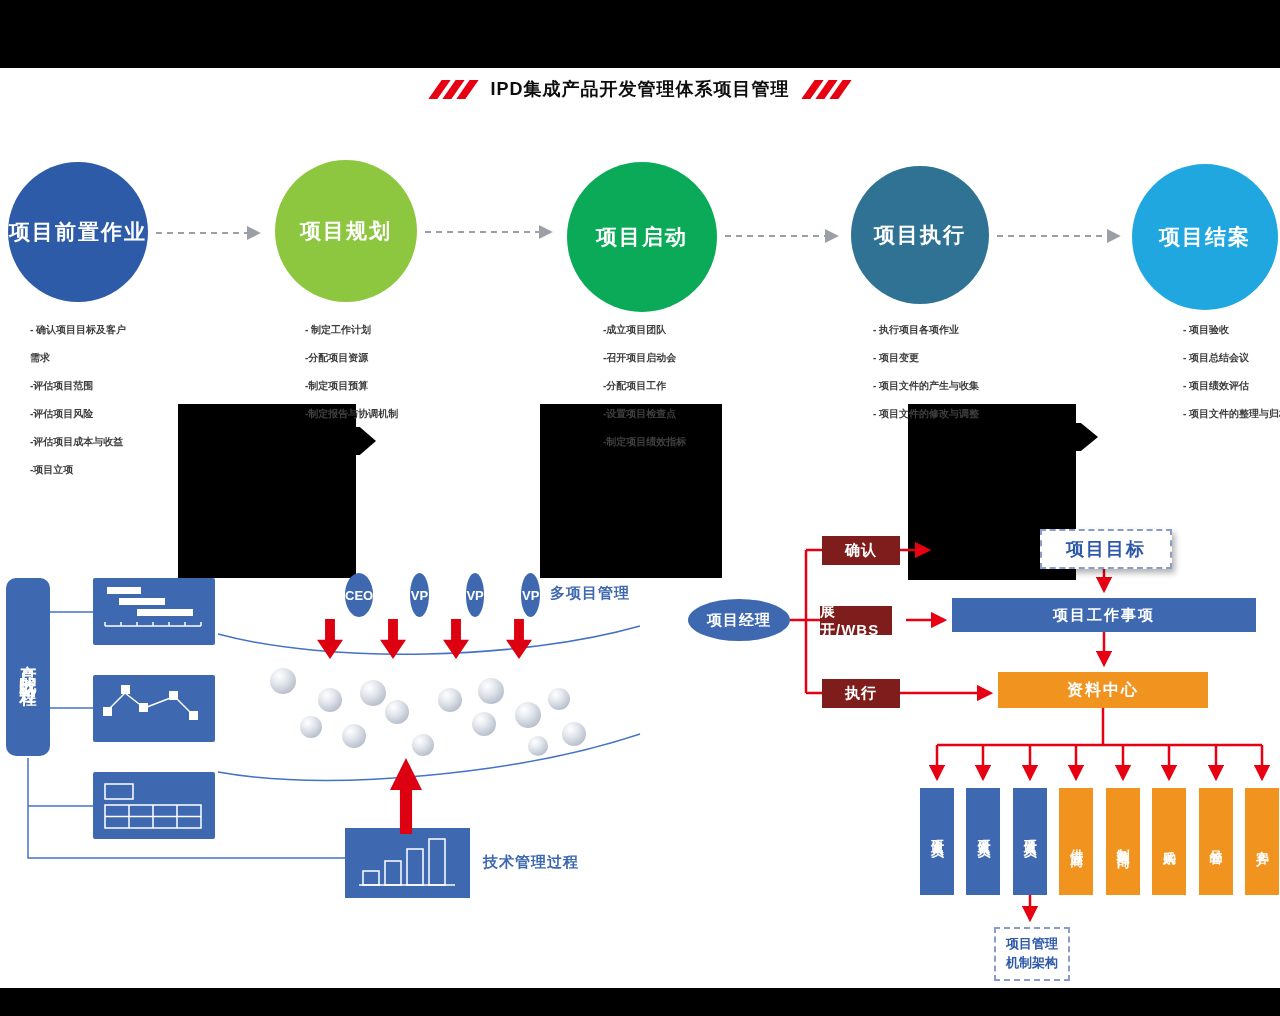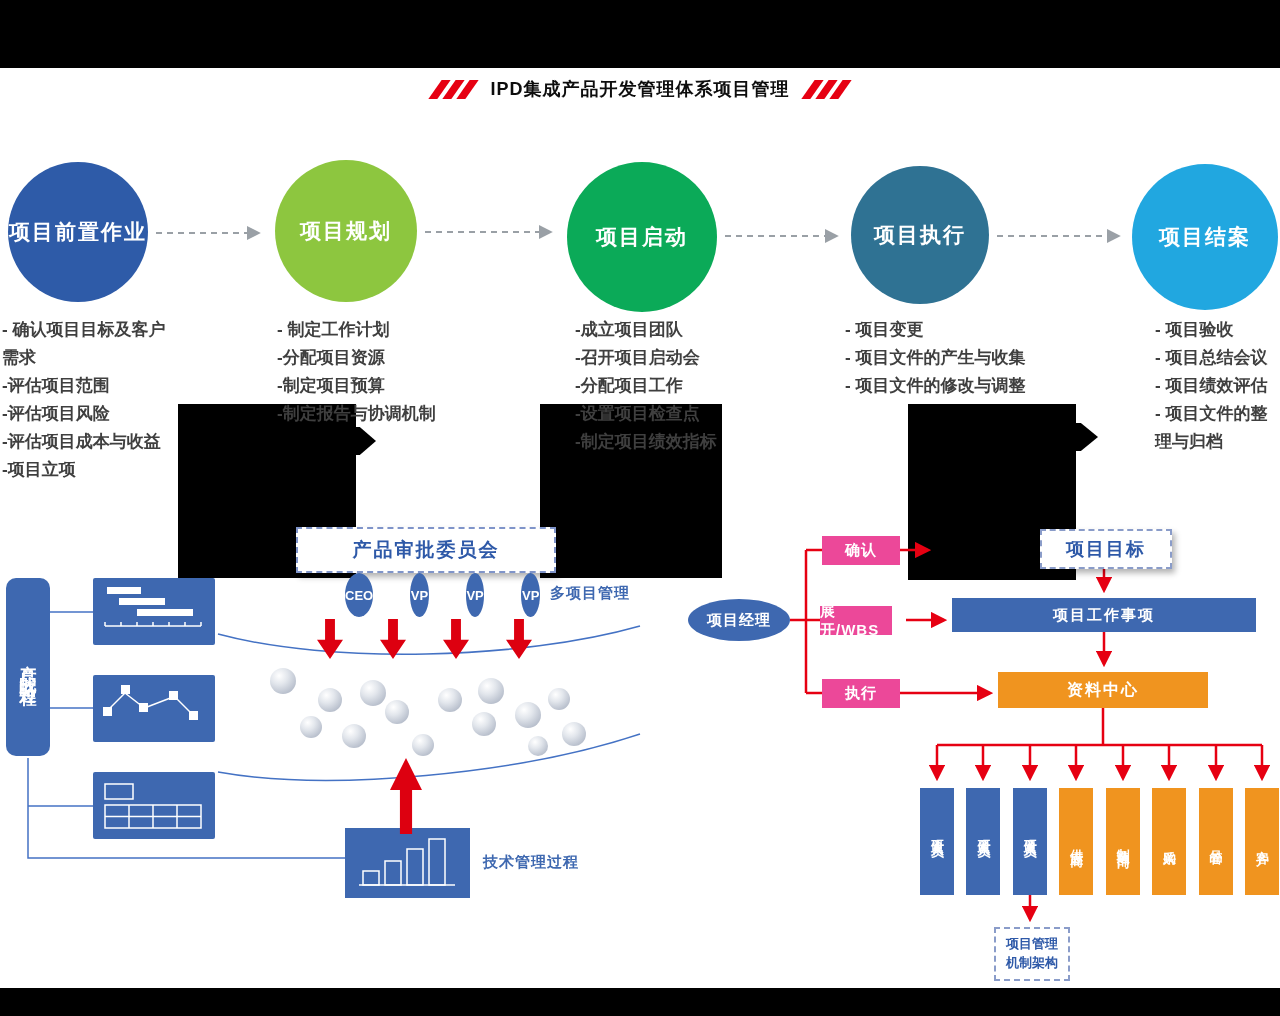--- a/index.html
+++ b/index.html
@@ -9,21 +9,21 @@
   .bar.top{top:0;height:68px;}
   .bar.bottom{top:988px;height:28px;}
 
   .titlebar{position:absolute;top:77px;left:0;width:1280px;display:flex;justify-content:center;align-items:center;gap:18px;z-index:6;}
   .slashes{display:flex;gap:5px;}
   .slash{width:9px;height:19px;background:#e60012;transform:skewX(-35deg);}
   .title{font-size:18px;font-weight:bold;color:#0d0d0d;margin:0;letter-spacing:1px;}
 
   .phase{position:absolute;border-radius:50%;color:#fff;display:flex;flex-direction:row;align-items:center;justify-content:center;
          font-weight:bold;font-size:21px;letter-spacing:2px;line-height:1.45;z-index:5;text-align:center;}
-  .plist{position:absolute;z-index:5;font-size:17px;font-weight:600;color:#3f3f3f;line-height:28px;}
+  .plist{position:absolute;z-index:5;font-size:10px;font-weight:600;color:#3f3f3f;line-height:28px;margin-left:28px;}
 
   .redact{position:absolute;background:#000;z-index:3;}
   .blackarrow{position:absolute;background:#000;z-index:4;clip-path:polygon(0 0,55% 0,100% 50%,55% 100%,0 100%);}
 
   svg.layer{position:absolute;left:0;top:0;z-index:1;}
   svg.layer.redlines{z-index:4;}
 
   .bubble{position:absolute;border-radius:50%;z-index:2;
           background:radial-gradient(circle at 35% 30%, #ffffff 0%, #e2e6ec 35%, #b9c0cd 75%, #a6aebd 100%);}
 
@@ -40,21 +40,21 @@
   .members{position:absolute;left:308px;top:573px;width:232px;display:flex;justify-content:space-between;z-index:6;}
   .member{width:44px;height:44px;border-radius:50%;background:#3e68b0;color:#fff;font-weight:bold;font-size:13px;
           display:flex;align-items:center;justify-content:center;margin-left:37px;}
   .darrow{position:absolute;width:26px;height:40px;background:#dd0010;z-index:6;
           clip-path:polygon(31% 0,69% 0,69% 52%,100% 52%,50% 100%,0 52%,31% 52%);}
   .uarrow{position:absolute;left:390px;top:758px;width:32px;height:76px;background:#dd0010;z-index:6;
           clip-path:polygon(50% 0,100% 42%,69% 42%,69% 100%,31% 100%,31% 42%,0 42%);}
 
   .ellipse{position:absolute;left:688px;top:599px;width:102px;height:42px;background:#3e68b0;border-radius:50%;color:#fff;
            font-weight:bold;font-size:15px;display:flex;align-items:center;justify-content:center;z-index:6;letter-spacing:1px;}
-  .actbox{position:absolute;height:29px;background:#ec4899;color:#fff;font-weight:bold;font-size:15px;display:flex;
+  .actbox{position:absolute;height:29px;background:#7f1d1d;color:#fff;font-weight:bold;font-size:15px;display:flex;
           align-items:center;justify-content:center;z-index:6;letter-spacing:1px;}
   .goalbox{position:absolute;left:1040px;top:529px;width:128px;height:36px;background:#fff;border:2px dashed #8a9cc9;
            box-shadow:3px 4px 6px rgba(0,0,0,.3);display:flex;align-items:center;justify-content:center;
            font-size:18px;font-weight:bold;color:#2e59a8;z-index:6;letter-spacing:2px;}
   .workbox{position:absolute;left:952px;top:598px;width:304px;height:34px;background:#3e68b0;color:#fff;font-weight:bold;
            font-size:15px;display:flex;align-items:center;justify-content:center;z-index:6;letter-spacing:2px;}
   .centerbox{position:absolute;left:998px;top:672px;width:210px;height:36px;background:#f0941f;color:#fff;font-weight:bold;
            font-size:16px;display:flex;align-items:center;justify-content:center;z-index:6;letter-spacing:2px;}
   .roles{position:absolute;left:920px;top:788px;width:359px;height:107px;display:flex;justify-content:space-between;z-index:6;}
   .role{width:34px;color:#fff;font-weight:bold;font-size:13px;writing-mode:vertical-rl;text-orientation:upright;
@@ -196,20 +196,21 @@
       <div class="pitem">-制定报告与协调机制</div>
     </div>
   <div class="plist" style="left:575px;top:316px;width:172px;">
       <div class="pitem">-成立项目团队</div>
       <div class="pitem">-召开项目启动会</div>
       <div class="pitem">-分配项目工作</div>
       <div class="pitem">-设置项目检查点</div>
       <div class="pitem">-制定项目绩效指标</div>
     </div>
   <div class="plist" style="left:845px;top:316px;width:205px;">
+      <div class="pitem">- 执行项目各项作业</div>
       <div class="pitem">- 项目变更</div>
       <div class="pitem">- 项目文件的产生与收集</div>
       <div class="pitem">- 项目文件的修改与调整</div>
     </div>
   <div class="plist" style="left:1155px;top:316px;width:122px;">
       <div class="pitem">- 项目验收</div>
       <div class="pitem">- 项目总结会议</div>
       <div class="pitem">- 项目绩效评估</div>
       <div class="pitem">- 项目文件的整理与归档</div>
     </div>
@@ -256,21 +257,20 @@
         <rect x="12" y="12" width="28" height="15"></rect>
         <rect x="12" y="33" width="96" height="23"></rect>
         <line x1="12" y1="44.5" x2="108" y2="44.5"></line>
         <line x1="36" y1="33" x2="36" y2="56"></line>
         <line x1="60" y1="33" x2="60" y2="56"></line>
         <line x1="84" y1="33" x2="84" y2="56"></line>
       </g>
     </svg>
   </div>
 
-  <div class="committee">产品审批委员会</div>
   <div class="members">
       <div class="member">CEO</div>
       <div class="member">VP</div>
       <div class="member">VP</div>
       <div class="member">VP</div>
     </div>
   <div class="darrow" style="left:317px;top:619px;"></div>
   <div class="darrow" style="left:380px;top:619px;"></div>
   <div class="darrow" style="left:443px;top:619px;"></div>
   <div class="darrow" style="left:506px;top:619px;"></div>

